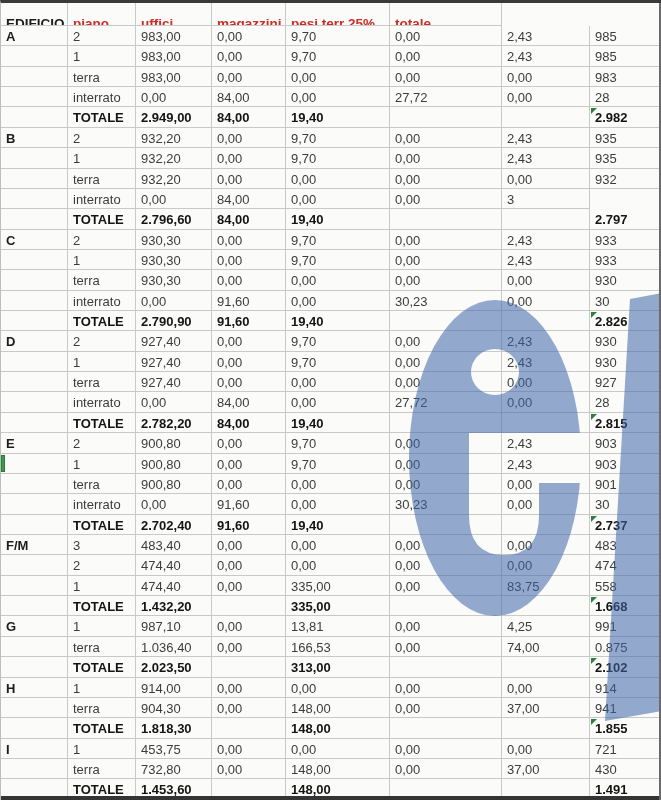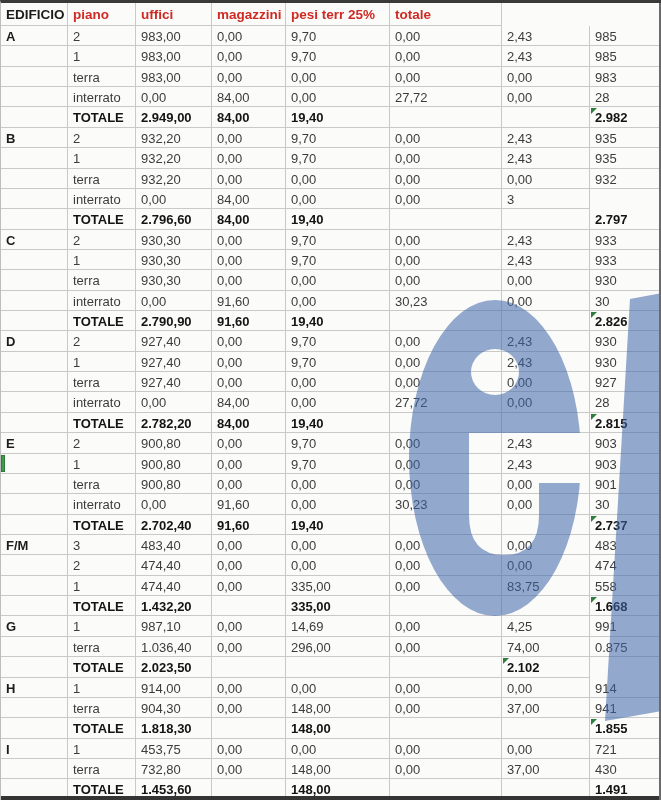--- a/index.html
+++ b/index.html
@@ -29,21 +29,21 @@
     line-height:17px;
     color:#3c3c3c;
     white-space:nowrap;
     overflow:hidden;
     box-sizing:border-box;
   }
   .header-row .cell{
     color:#cf2a23;
     font-weight:700;
     font-size:13.5px;
-    padding-top:3px;
+    padding-top:12px;
   }
   .cell.c0{font-weight:700;color:#1c1c1c;}
   .total-row .cell{font-weight:700;color:#141414;}
   .flag{
     position:absolute;top:1px;left:1px;
     width:0;height:0;
     border-top:6px solid #2f7d3f;
     border-right:6px solid transparent;
   }
   .row-marker{
@@ -368,40 +368,41 @@
       <div class="cell c4"><span>335,00</span></div>
       <div class="cell c5"><span></span></div>
       <div class="cell c6"><span></span></div>
       <div class="cell c7"><span>1.668</span><div class="flag"></div></div>
     </div>
     <div class="row">
       <div class="cell c0"><span>G</span></div>
       <div class="cell c1"><span>1</span></div>
       <div class="cell c2"><span>987,10</span></div>
       <div class="cell c3"><span>0,00</span></div>
-      <div class="cell c4"><span>14,69</span></div>
+      <div class="cell c4"><span>13,81</span></div>
       <div class="cell c5"><span>0,00</span></div>
       <div class="cell c6"><span>4,25</span></div>
       <div class="cell c7"><span>991</span></div>
     </div>
     <div class="row">
       <div class="cell c0"><span></span></div>
       <div class="cell c1"><span>terra</span></div>
       <div class="cell c2"><span>1.036,40</span></div>
       <div class="cell c3"><span>0,00</span></div>
-      <div class="cell c4"><span>296,00</span></div>
+      <div class="cell c4"><span>166,53</span></div>
       <div class="cell c5"><span>0,00</span></div>
       <div class="cell c6"><span>74,00</span></div>
       <div class="cell c7"><span>0.875</span></div>
     </div>
     <div class="row total-row">
       <div class="cell c0"><span></span></div>
       <div class="cell c1"><span>TOTALE</span></div>
       <div class="cell c2"><span>2.023,50</span></div>
       <div class="cell c3"><span></span></div>
+      <div class="cell c4"><span>313,00</span></div>
       <div class="cell c5"><span></span></div>
       <div class="cell c6"><span></span></div>
       <div class="cell c7"><span>2.102</span><div class="flag"></div></div>
     </div>
     <div class="row">
       <div class="cell c0"><span>H</span></div>
       <div class="cell c1"><span>1</span></div>
       <div class="cell c2"><span>914,00</span></div>
       <div class="cell c3"><span>0,00</span></div>
       <div class="cell c4"><span>0,00</span></div>

